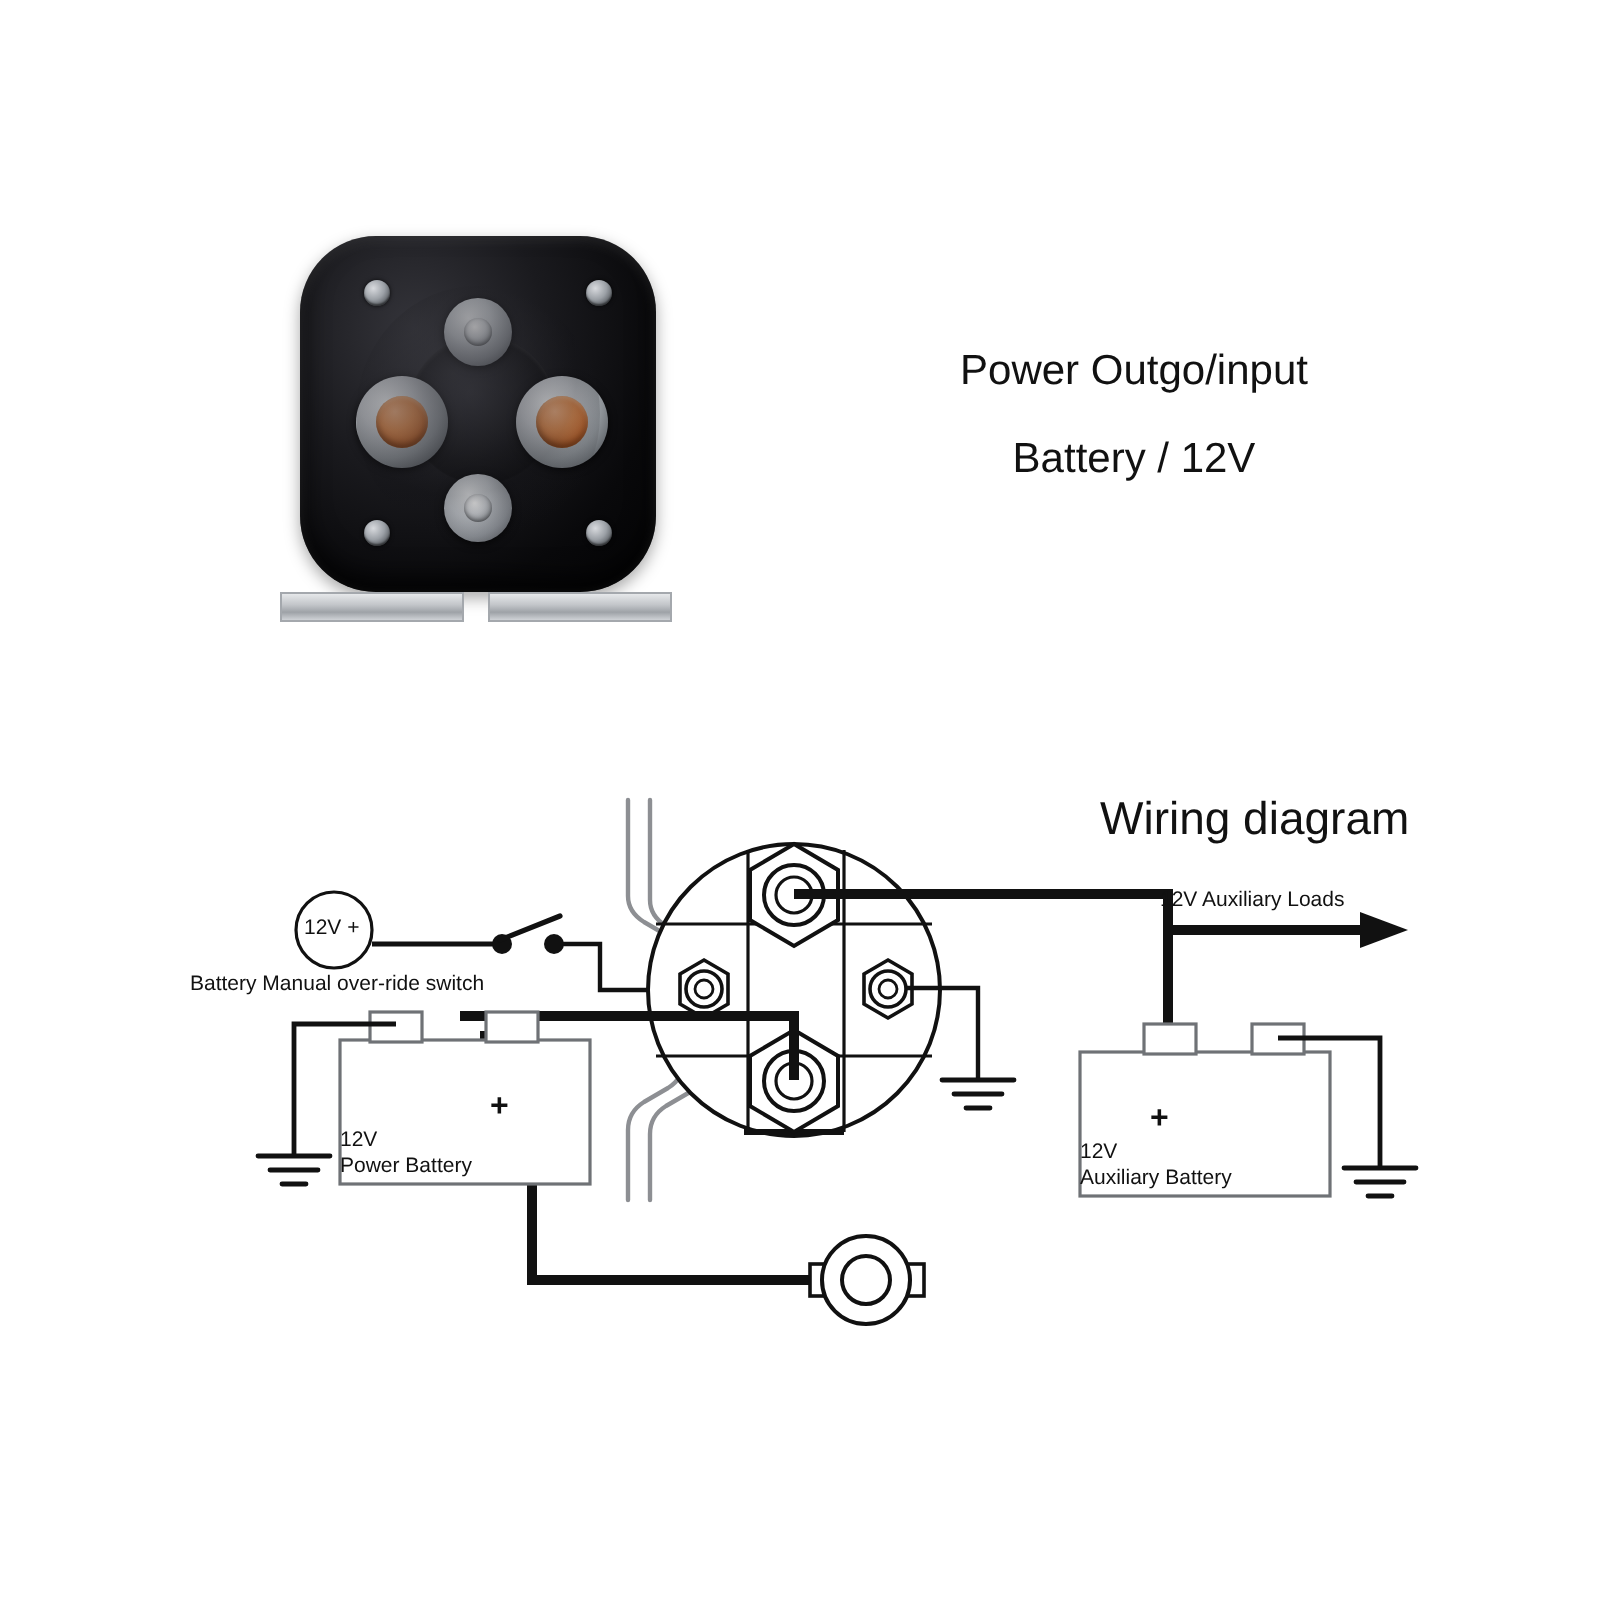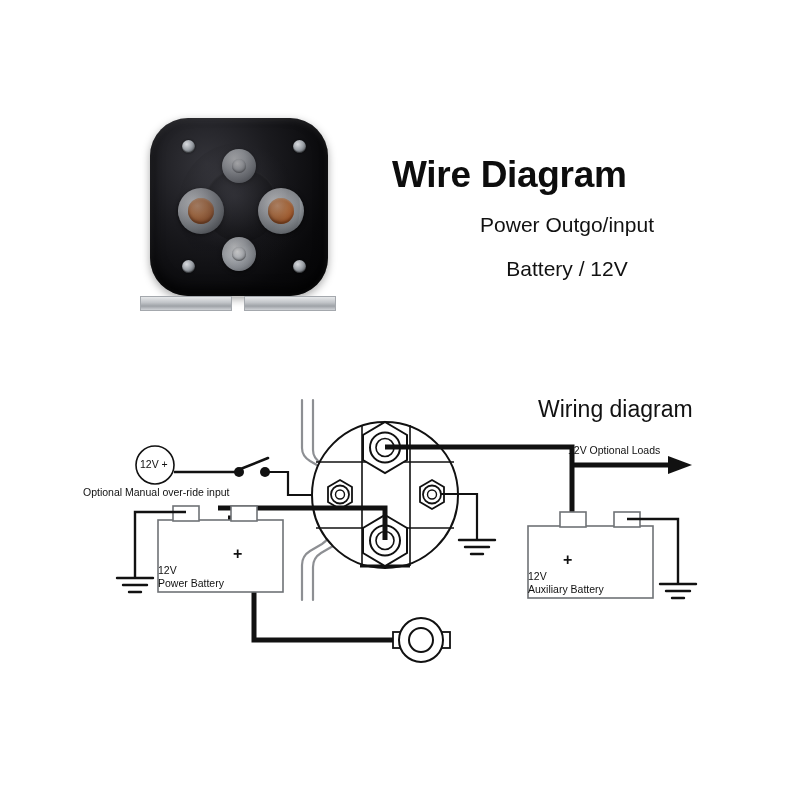--- a/index.html
+++ b/index.html
@@ -136,21 +136,21 @@
     font-size: 21px;
     line-height: 1.33;
     color: #111111;
     margin: 16px;
     text-align: center;
   }
 
   
   #wiring-section {
     position: absolute;
-    left: 0; top: 360px;
+    left: 12px; top: 360px;
     width: 688px; height: 440px;
   }
   #wiring-svg { display: block; }
   #wiring-title {
     position: absolute;
     left: 538px; top: 36px;
     font-size: 23px;
     color: #111111;
     white-space: nowrap;
   }
@@ -199,21 +199,20 @@
       </div>
       <div class="post-silver ps-bottom">
         <div class="sc"></div>
       </div>
     </div>
     <div class="bracket br-left"></div>
     <div class="bracket br-right"></div>
   </div>
 
   <div id="heading-block">
-    <h1 id="heading-title">Wire Diagram</h1>
     <p class="heading-sub">Power Outgo/input</p>
     <p class="heading-sub">Battery / 12V</p>
   </div>
 
 </div>
 
 <div id="wiring-section">
 
   <div id="wiring-title">Wiring diagram</div>
 
@@ -321,23 +320,23 @@
     <g>
       <rect x="393" y="272" width="22" height="16" fill="#ffffff" stroke="#111111" stroke-width="1.8"></rect>
       <rect x="428" y="272" width="22" height="16" fill="#ffffff" stroke="#111111" stroke-width="1.8"></rect>
       <circle cx="421" cy="280" r="22" fill="#ffffff" stroke="#111111" stroke-width="2"></circle>
       <circle cx="421" cy="280" r="12" fill="#ffffff" stroke="#111111" stroke-width="2"></circle>
     </g>
   </svg>
 
   <div class="dlabel" style="left:140px; top:98px;">12V +</div>
 
-  <div class="dlabel" style="left:83px; top:126px;">Optional Manual over-ride input</div>
-
-  <div class="dlabel" style="left:568px; top:84px;">12V Optional Loads</div>
+  <div class="dlabel" style="left:83px; top:126px;">Battery Manual over-ride switch</div>
+
+  <div class="dlabel" style="left:568px; top:84px;">12V Auxiliary Loads</div>
 
   <div class="batt-text" style="left:158px; top:204px; width:125px;">
     <div>12V</div>
     <div>Power Battery</div>
   </div>
   <div class="plus-sign" style="left:233px; top:185px;">+</div>
 
   <div class="batt-text" style="left:528px; top:210px; width:125px;">
     <div>12V</div>
     <div>Auxiliary Battery</div>

